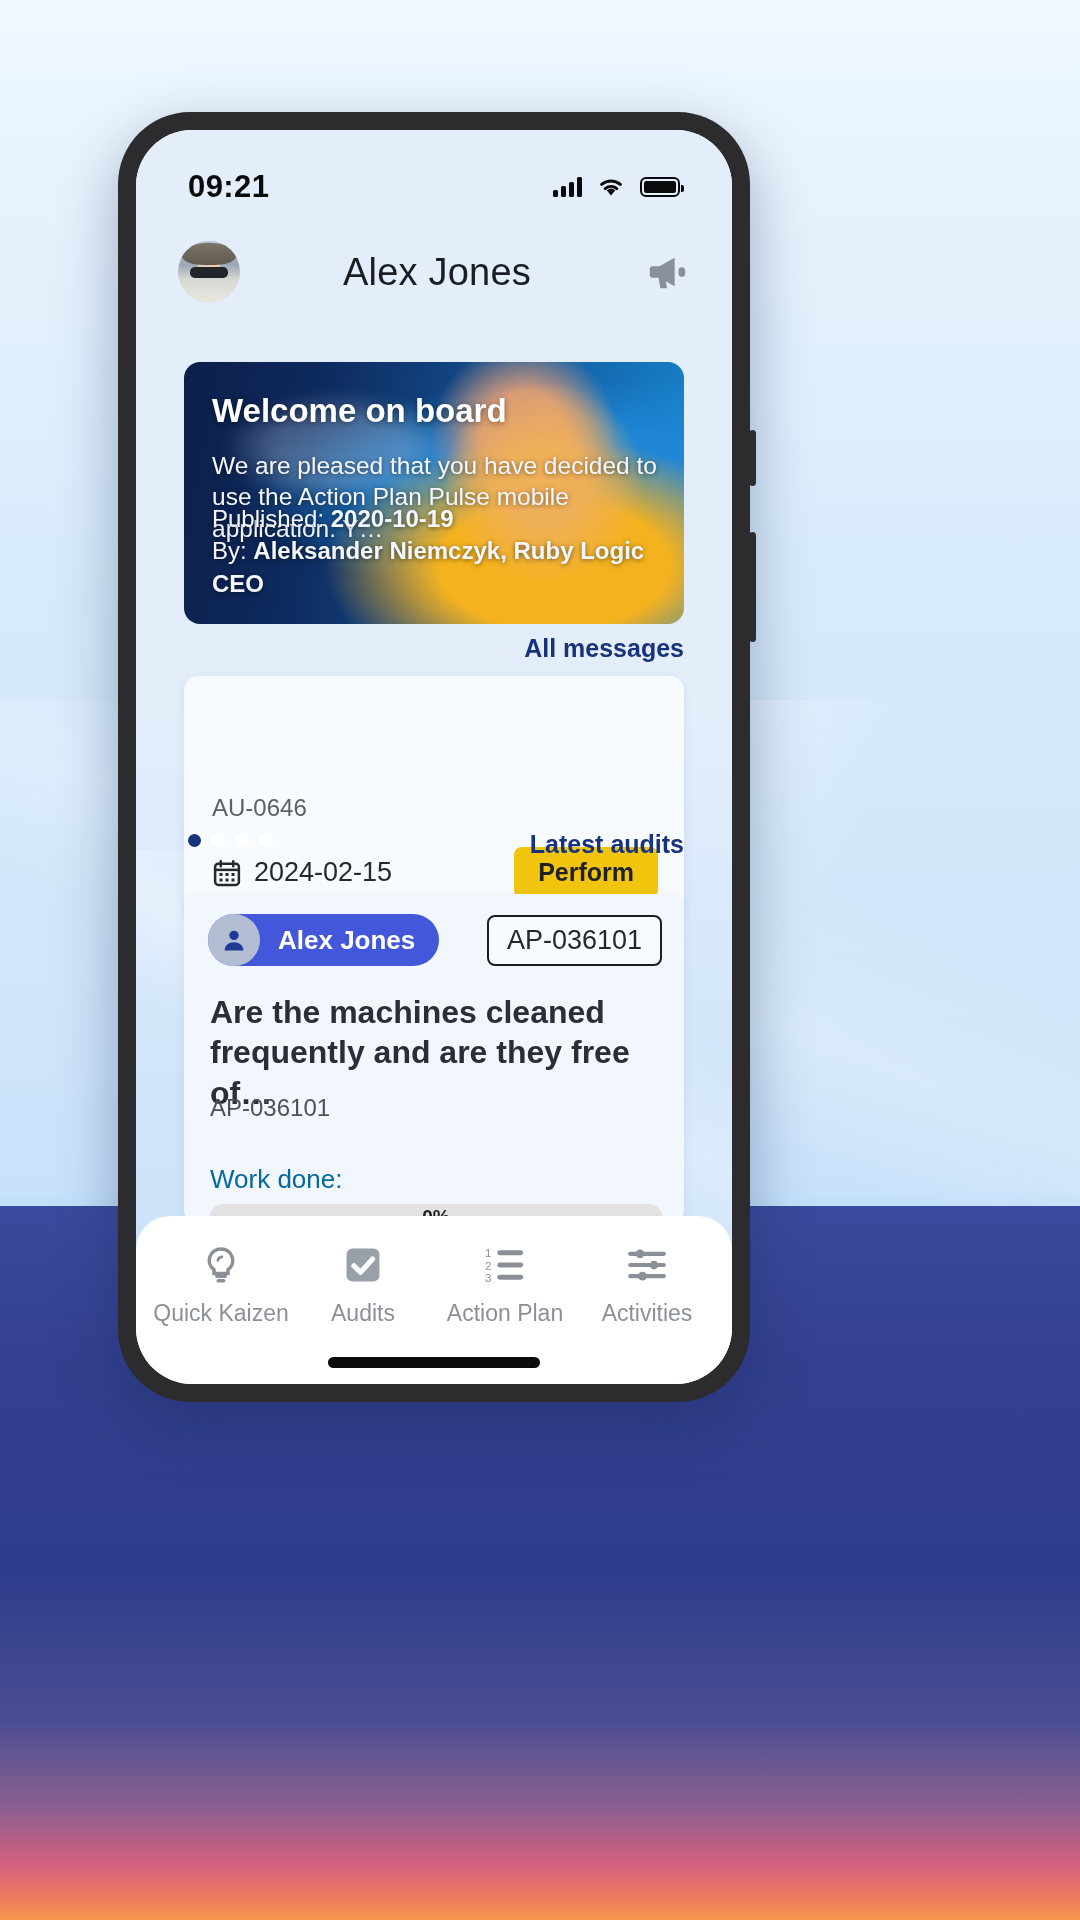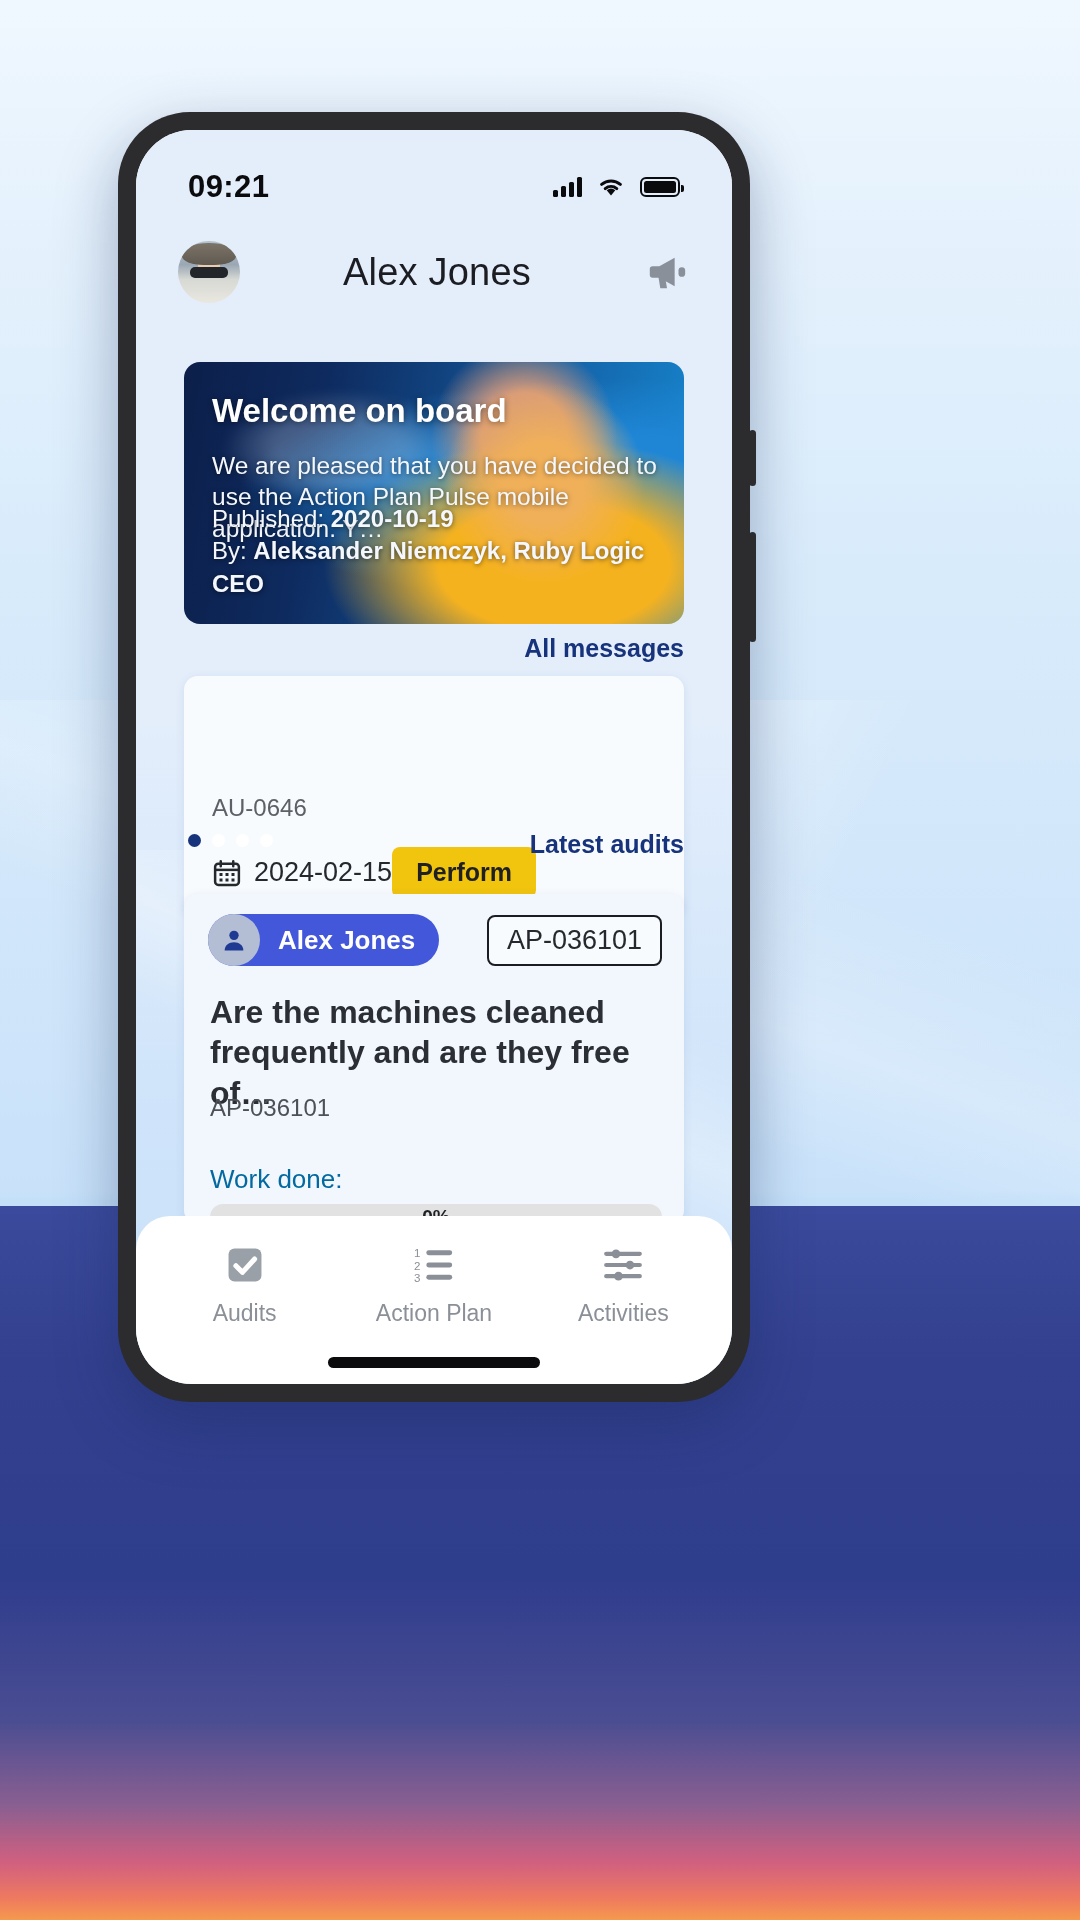--- a/index.html
+++ b/index.html
@@ -170,21 +170,21 @@
   .audit-title {
     position: absolute; left: 28px; right: 24px; top: 20px;
     font-size: 32px; line-height: 1.24; color: #26292e; font-weight: 400;
   }
   .audit-sub {
     position: absolute; left: 28px; top: 118px;
     font-size: 24px; color: #5d6066;
   }
   .audit-footer {
     position: absolute; left: 28px; right: 26px; bottom: 20px;
-    display: flex; align-items: center; 
+    display: flex; align-items: center; justify-content: space-between;
   }
   .date-chip { display: flex; align-items: center; gap: 12px; }
   .date-text { font-size: 27px; color: #25282d; }
   .perform-btn {
     background: #f1c40e; color: #1e2024; font-weight: 700;
     font-size: 25px; border: none; border-radius: 8px;
     padding: 11px 24px; cursor: pointer;
   }
 
   .dots {
@@ -386,20 +386,30 @@
         </div>
       </div>
       <div class="ap-card-tail">
         <div class="tail-line"></div>
         <div class="tail-dot"></div>
       </div>
 
       <div class="bottom-nav">
 
 
+        <div class="nav-item">
+          <div class="nav-icon">
+            <svg width="42" height="42" viewBox="0 0 24 24">
+              <path d="M12 2.8a6.6 6.6 0 00-4 11.9v2.1h8v-2.1A6.6 6.6 0 0012 2.8z" fill="none" stroke="#8b9098" stroke-width="2"></path>
+              <path d="M9.6 18.4h4.8M10.4 21h3.2" stroke="#8b9098" stroke-width="2" stroke-linecap="round"></path>
+              <path d="M10.2 9.4a2.6 2.6 0 012.3-2.1" stroke="#8b9098" stroke-width="1.6" fill="none" stroke-linecap="round"></path>
+            </svg>
+          </div>
+          <div class="nav-label">Quick Kaizen</div>
+        </div>
 
         <div class="nav-item">
           <div class="nav-icon">
             <svg width="42" height="42" viewBox="0 0 24 24">
               <rect x="2.6" y="2.6" width="18.8" height="18.8" rx="3.4" fill="#9aa0a7"></rect>
               <path d="M6.8 12.4l3.7 3.8 7-7.6" fill="none" stroke="#ffffff" stroke-width="2.9" stroke-linecap="round" stroke-linejoin="round"></path>
             </svg>
           </div>
           <div class="nav-label">Audits</div>
         </div>

